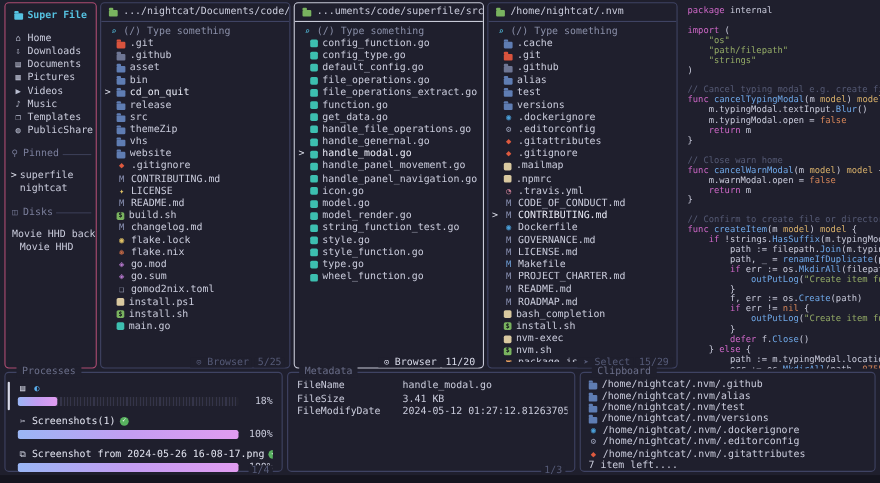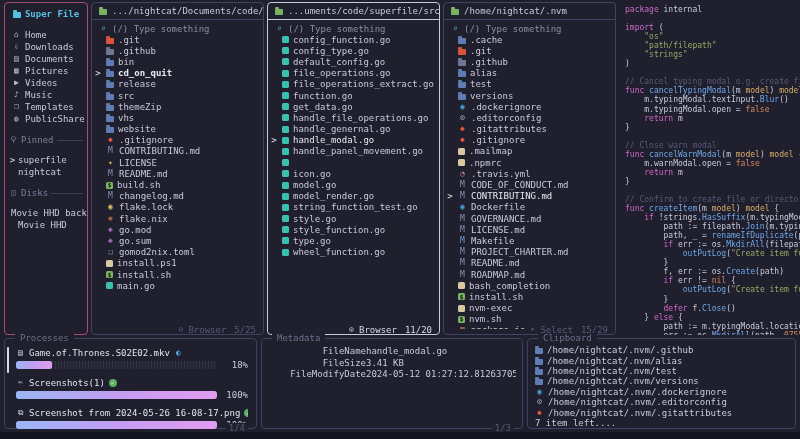--- a/index.html
+++ b/index.html
@@ -42,21 +42,21 @@
   .pe-name{display:flex;gap:4px;align-items:center;height:11px;margin-bottom:2px;white-space:nowrap;overflow:hidden;}
   .pe-bar-row{display:flex;gap:6px;align-items:center;margin-bottom:7px;}
   .pe-bar{flex:1;height:8px;border-radius:2px;overflow:hidden;position:relative;
           background:repeating-linear-gradient(90deg,#343449 0 1px,#23232f 1px 3px);}
   .pe-fill{height:100%;border-radius:2px;}
   .pe-pct{width:25px;text-align:right;color:#c9cbdb;}
   .proc-scroll{position:absolute;left:2px;top:8px;width:2px;height:26px;background:#d8dae8;border-radius:1px;}
   .meta{width:262px;}
   .meta-list{padding:7px 6px 0 8px;}
   .meta-row{display:flex;height:11.5px;white-space:nowrap;overflow:hidden;}
-  .meta-key{width:96px;flex:none;text-align:right;}
+  .meta-key{width:96px;flex:none;}
   .clip{flex:1;}
   .clip-list{padding:6px 6px 0 7px;}
   .clip-row{display:flex;gap:4px;align-items:center;height:10.4px;white-space:nowrap;overflow:hidden;}
   .strip{position:absolute;left:0;right:0;bottom:0;height:7px;background:#15151f;}
   
   .ic{display:inline-flex;align-items:center;justify-content:center;width:9px;height:9px;flex:none;font-size:8px;line-height:1;}
   .ic-f{width:8px;height:6px;border-radius:1px;position:relative;margin-top:2px;}
   .ic-f::before{content:"";position:absolute;left:0;top:-2px;width:4px;height:2px;border-radius:1px 1px 0 0;background:inherit;}
   .ic-s{width:7px;height:7px;border-radius:1.5px;font-size:6px;color:#10101a;font-weight:bold;}
   .ic-c{width:8px;height:8px;border-radius:50%;font-size:6px;color:#fff;}
@@ -153,26 +153,31 @@
               <span class="fname">.git</span>
             </div>
             <div class="frow">
               <span class="cur"></span>
               <span class="ic ic-f" style="background: rgb(110, 118, 148);"></span>
               <span class="fname">.github</span>
             </div>
             <div class="frow">
               <span class="cur"></span>
               <span class="ic ic-f" style="background: rgb(95, 125, 179);"></span>
+              <span class="fname">asset</span>
+            </div>
+            <div class="frow">
+              <span class="cur"></span>
+              <span class="ic ic-f" style="background: rgb(95, 125, 179);"></span>
               <span class="fname">bin</span>
             </div>
             <div class="frow">
               <span class="cur">&gt;</span>
               <span class="ic ic-f" style="background: rgb(95, 125, 179);"></span>
-              <span class="fname" style="color: rgb(232, 234, 245); font-weight: bold;">cd_on_quit</span>
+              <span class="fname" style="color: rgb(232, 234, 245);">cd_on_quit</span>
             </div>
             <div class="frow">
               <span class="cur"></span>
               <span class="ic ic-f" style="background: rgb(95, 125, 179);"></span>
               <span class="fname">release</span>
             </div>
             <div class="frow">
               <span class="cur"></span>
               <span class="ic ic-f" style="background: rgb(95, 125, 179);"></span>
               <span class="fname">src</span>
@@ -332,20 +337,21 @@
               <span class="fname" style="color: rgb(232, 234, 245);">handle_modal.go</span>
             </div>
             <div class="frow">
               <span class="cur"></span>
               <span class="ic ic-s" style="background: rgb(61, 191, 176);"></span>
               <span class="fname">handle_panel_movement.go</span>
             </div>
             <div class="frow">
               <span class="cur"></span>
               <span class="ic ic-s" style="background: rgb(61, 191, 176);"></span>
+              <span class="fname">handle_panel_navigation.go</span>
             </div>
             <div class="frow">
               <span class="cur"></span>
               <span class="ic ic-s" style="background: rgb(61, 191, 176);"></span>
               <span class="fname">icon.go</span>
             </div>
             <div class="frow">
               <span class="cur"></span>
               <span class="ic ic-s" style="background: rgb(61, 191, 176);"></span>
               <span class="fname">model.go</span>
@@ -553,21 +559,21 @@
         <div class="cl"><span class="tk-s">    "strings"</span></div>
         <div class="cl"><span class="tk-t">)</span></div>
         <div class="cl">&nbsp;</div>
         <div class="cl"><span class="tk-c">// Cancel typing modal e.g. create file o</span></div>
         <div class="cl"><span class="tk-k">func</span><span class="tk-t"> </span><span class="tk-f">cancelTypingModal</span><span class="tk-t">(m </span><span class="tk-y">model</span><span class="tk-t">) </span><span class="tk-y">model</span></div>
         <div class="cl"><span class="tk-t">    m.typingModal.textInput.</span><span class="tk-f">Blur</span><span class="tk-t">()</span></div>
         <div class="cl"><span class="tk-t">    m.typingModal.open = </span><span class="tk-n">false</span></div>
         <div class="cl"><span class="tk-k">    return</span><span class="tk-t"> m</span></div>
         <div class="cl"><span class="tk-t">}</span></div>
         <div class="cl">&nbsp;</div>
-        <div class="cl"><span class="tk-c">// Close warn modal</span></div>
+        <div class="cl"><span class="tk-c">// Close warn home</span></div>
         <div class="cl"><span class="tk-k">func</span><span class="tk-t"> </span><span class="tk-f">cancelWarnModal</span><span class="tk-t">(m </span><span class="tk-y">model</span><span class="tk-t">) </span><span class="tk-y">model</span><span class="tk-t"> {</span></div>
         <div class="cl"><span class="tk-t">    m.warnModal.open = </span><span class="tk-n">false</span></div>
         <div class="cl"><span class="tk-k">    return</span><span class="tk-t"> m</span></div>
         <div class="cl"><span class="tk-t">}</span></div>
         <div class="cl">&nbsp;</div>
         <div class="cl"><span class="tk-c">// Confirm to create file or directory</span></div>
         <div class="cl"><span class="tk-k">func</span><span class="tk-t"> </span><span class="tk-f">createItem</span><span class="tk-t">(m </span><span class="tk-y">model</span><span class="tk-t">) </span><span class="tk-y">model</span><span class="tk-t"> {</span></div>
         <div class="cl"><span class="tk-k">    if</span><span class="tk-t"> !strings.</span><span class="tk-f">HasSuffix</span><span class="tk-t">(m.typingModal.t</span></div>
         <div class="cl"><span class="tk-t">        path := filepath.</span><span class="tk-f">Join</span><span class="tk-t">(m.typingMod</span></div>
         <div class="cl"><span class="tk-t">        path, _ = </span><span class="tk-f">renameIfDuplicate</span><span class="tk-t">(path)</span></div>
@@ -586,21 +592,20 @@
   </div>
 
   <div class="row-bottom">
     <section class="box procs">
       <span class="btitle">Processes</span>
       <span class="proc-scroll"></span>
       <div class="proc-list" id="proc-list">
           <div>
             <div class="pe-name">
               <span class="ic" style="color: rgb(208, 210, 224);">▤</span>
-              <span style="color: rgb(226, 228, 240);">Game.of.Thrones.S02E02.mkv</span>
               <span class="ic" style="color: rgb(90, 176, 240);">◐</span>
             </div>
             <div class="pe-bar-row">
               <div class="pe-bar">
                 <div class="pe-fill" style="width: 18%; background: linear-gradient(90deg, rgb(154, 182, 245), rgb(195, 157, 242), rgb(225, 156, 240));"></div>
               </div>
               <span class="pe-pct">18%</span>
             </div>
           </div>
           <div>

